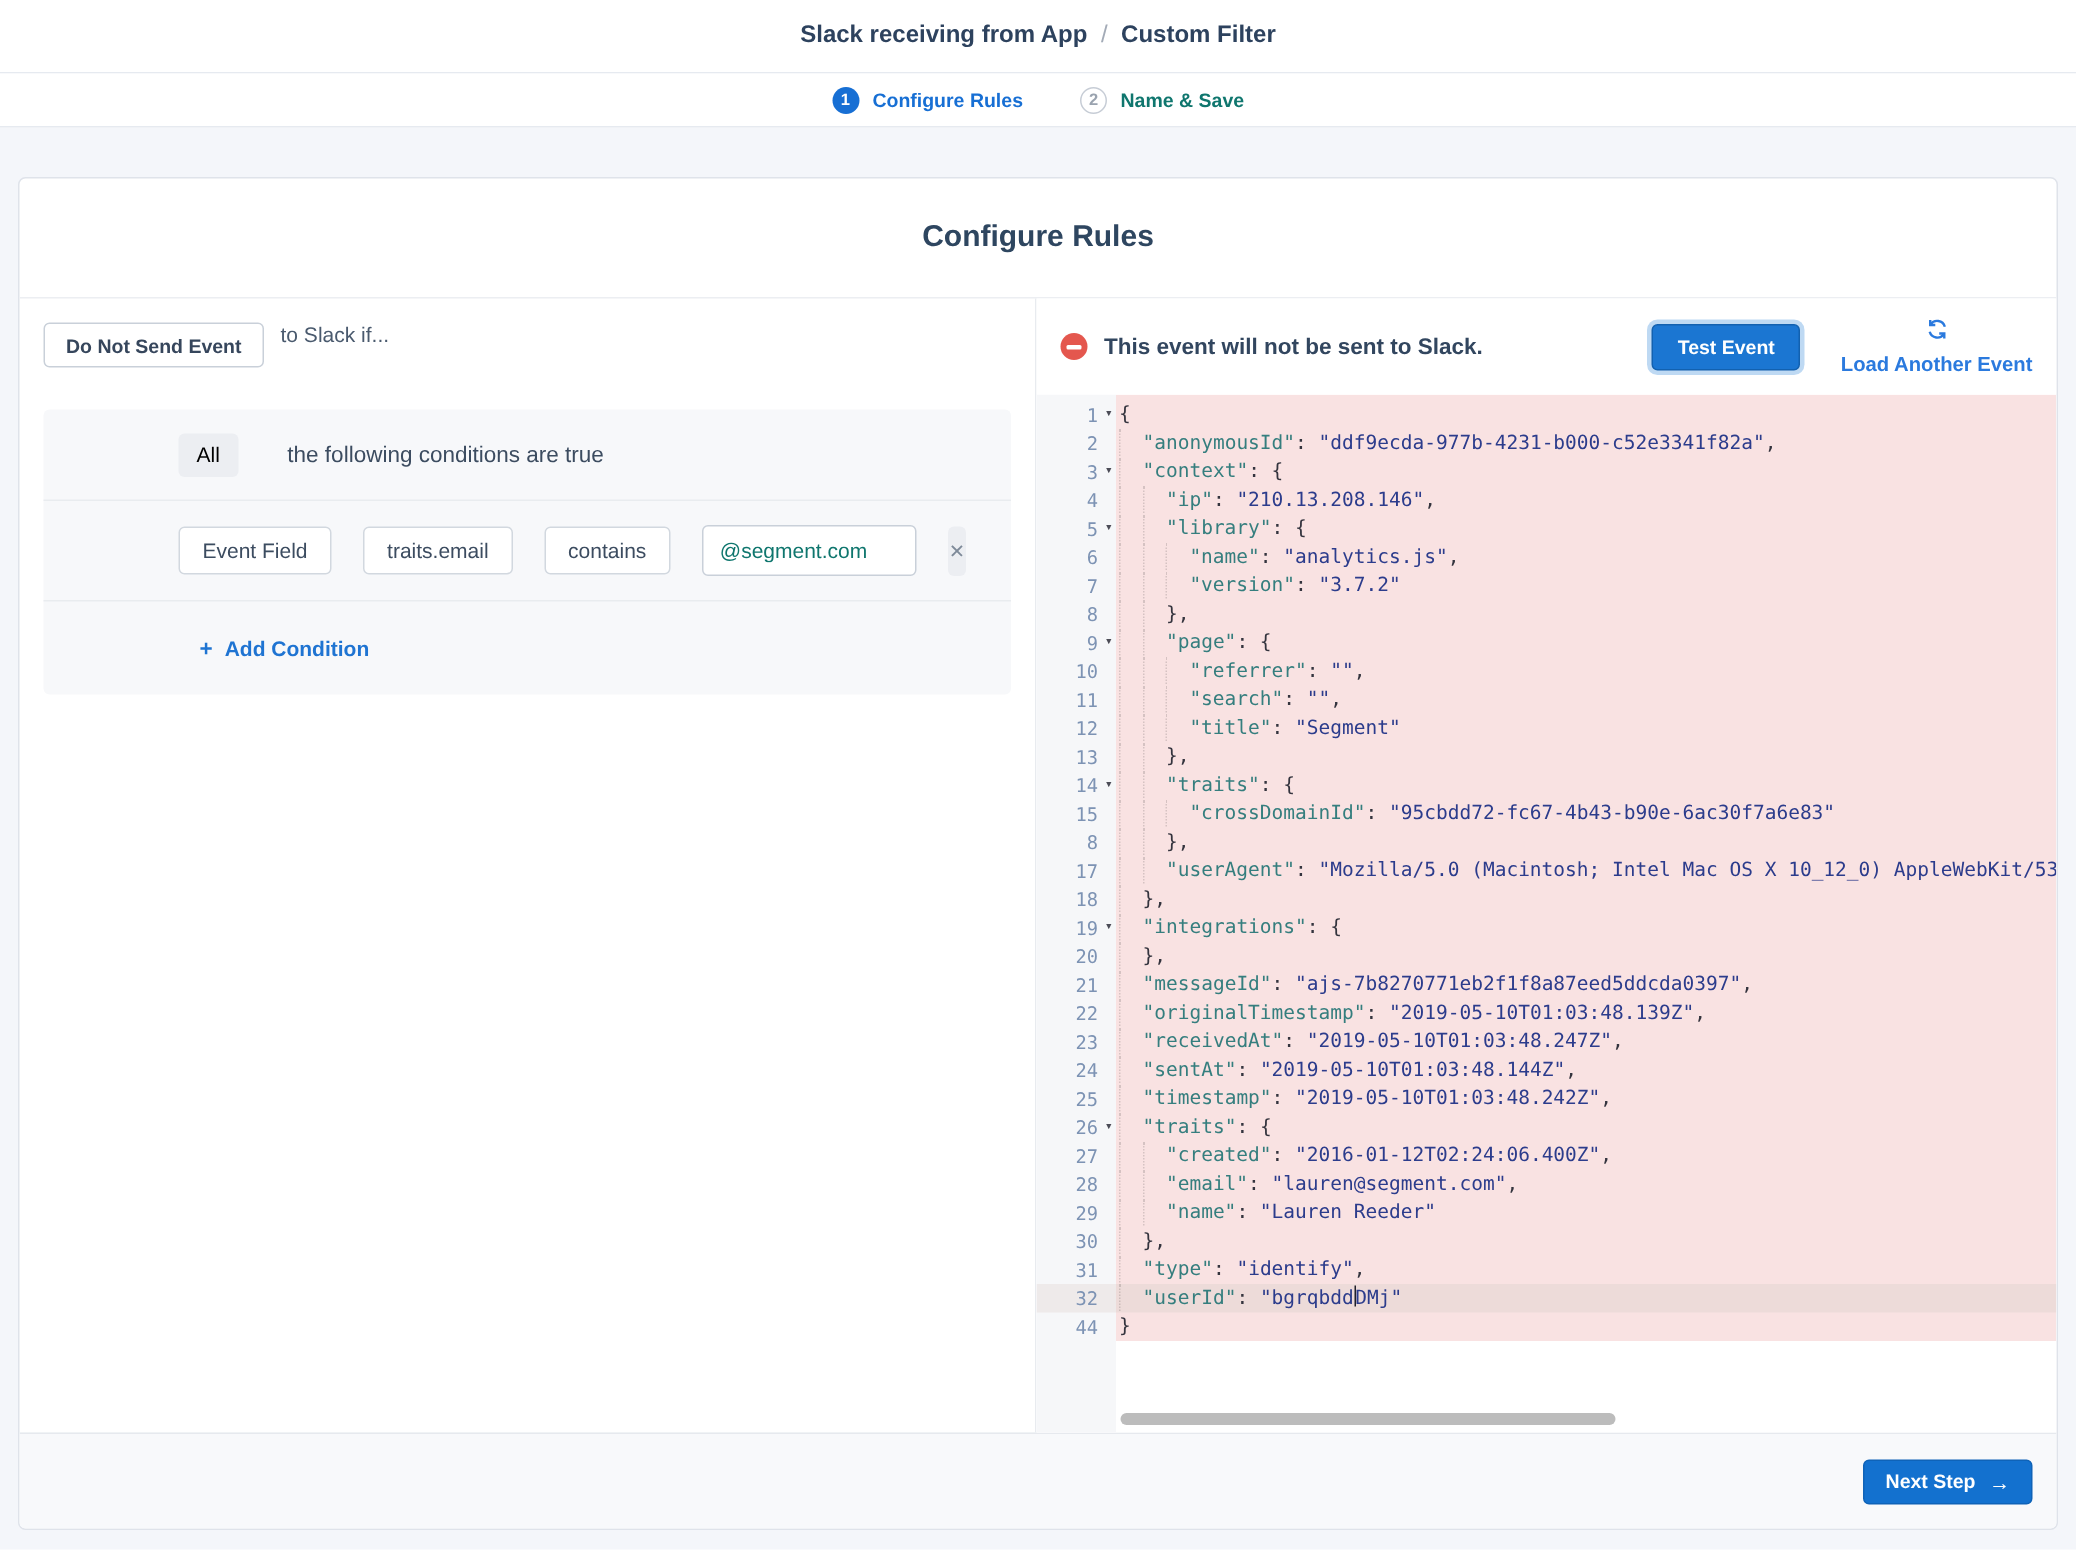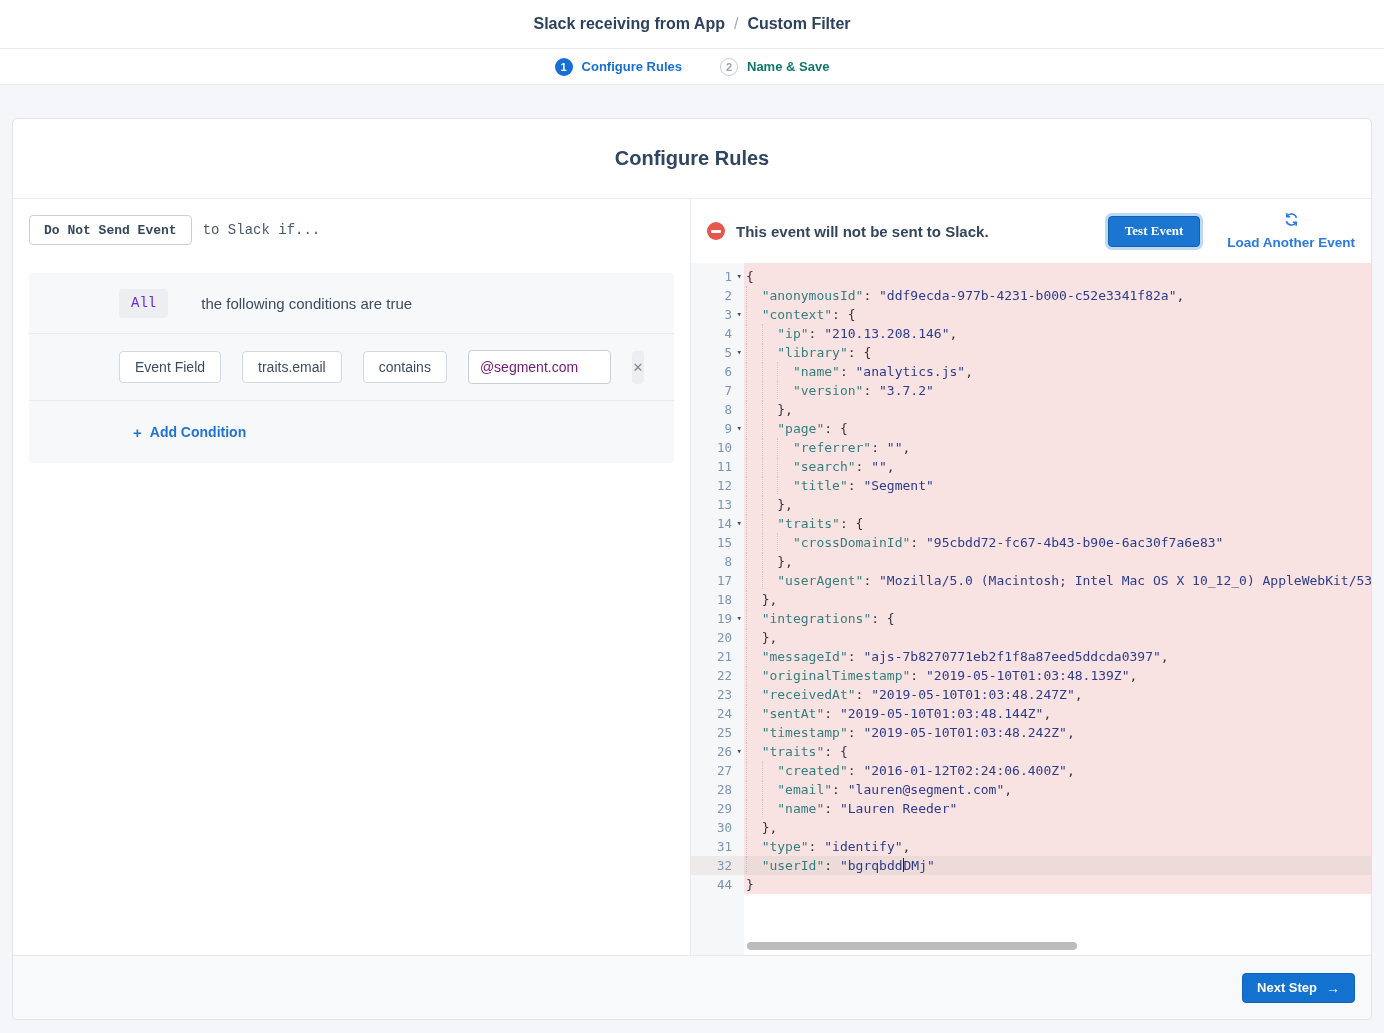--- a/index.html
+++ b/index.html
@@ -25,55 +25,55 @@
 
   
   .card { margin:33px 12px 0; height:902px; background:#fff; border:1px solid #dfe3ea;
     border-radius:5px; display:flex; flex-direction:column; overflow:hidden; }
   .card-title { height:80px; flex:none; display:flex; align-items:center; justify-content:center;
     font-size:20px; font-weight:700; color:#2e4660; border-bottom:1px solid #eceef2; }
   .panels { flex:1; display:flex; min-height:0; }
 
   
   .left-panel { width:678px; flex:none; border-right:1px solid #e8ebef; padding:16px; }
-  .trigger-row { display:flex; align-items:center; gap:11px;font-family:Liberation Mono, monospace; }
+  .trigger-row { display:flex; gap:11px; }
   .btn-outline { background:#fff; border:1px solid #c9d0d9; border-radius:4px; height:30px;
     padding:0 14px; font-size:13px; font-weight:600; color:#36465c;
     display:inline-flex; align-items:center; font-family:inherit; cursor:pointer; }
   .trigger-suffix { font-size:14px; color:#4a5a6e; }
   .group-box { margin-top:28px; background:#f7f8fa; border-radius:4px; }
   .group-row1 { height:61px; display:flex; align-items:center; padding-left:90px; gap:13px;
     border-bottom:1px solid #e9ecef; }
   .match-chip { background:#eceef2; border-radius:4px; height:29px; padding:0 12px;
-    font-size:14px; color:#6d28d9; display:inline-flex; align-items:center; border:none; font-family:Liberation Mono, monospace; }
+    font-size:14px; color:#000000; display:inline-flex; align-items:center; border:none; font-family:Liberation Sans, sans-serif; }
   .group-text { font-size:15px; color:#3c4c60;padding-left:20px; }
   .group-row2 { height:67px; display:flex; align-items:center; gap:21px;
     padding:0 30px 0 90px; border-bottom:1px solid #e9ecef; }
   .chip { background:#fff; border:1px solid #d2d8df; border-radius:4px; height:32px;
     padding:0 15px; font-size:14px; color:#3c4c60; display:inline-flex; align-items:center;
     font-family:inherit; cursor:pointer; white-space:nowrap; }
   .value-input { height:34px; width:143px; border:1px solid #c9d0d9; border-radius:4px;
-    padding:0 11px; font-size:14px; color:#701a75; font-family:inherit; background:#fff; }
+    padding:0 11px; font-size:14px; color:#0f766e; font-family:inherit; background:#fff; }
   .remove-btn { margin-left:auto; width:34px; height:33px; background:#eceef2; border:none;
     border-radius:4px; color:#7e8a99; font-size:13px; cursor:pointer; }
   .group-row3 { height:62px; display:flex; align-items:center; padding-left:104px; }
   .add-condition { display:inline-flex; align-items:center; gap:8px; color:#1f74d2;
     font-size:14px; font-weight:600; background:none; border:none; font-family:inherit; cursor:pointer; }
   .add-condition .plus { font-size:15px; font-weight:700; }
 
   
   .right-panel { flex:1; min-width:0; display:flex; flex-direction:column; }
   .right-header { height:64px; flex:none; display:flex; align-items:center; padding:0 16px; gap:11px; background:#fff; }
   .status-icon { width:18px; height:18px; border-radius:50%; background:#e4574e; position:relative; flex:none; }
   .status-icon::after { content:""; position:absolute; left:4px; top:8px; width:10px; height:2.6px;
     background:#fff; border-radius:1px; }
   .status-msg { font-size:15px; font-weight:700; color:#32465f; }
   .test-btn { margin-left:auto; background:#1b76d2; color:#fff; border:1px solid #1261b0;
     border-radius:4px; height:31px; padding:0 16px; font-size:13px; font-weight:600;
-    font-family:Liberation Serif, serif; cursor:pointer; box-shadow:0 0 0 3px #bed9f3; }
+    font-family:Liberation Sans, sans-serif; cursor:pointer; box-shadow:0 0 0 3px #bed9f3; }
   .load-link { display:inline-flex; align-items:center; gap:8px; margin-left:16px; color:#2b7ade;
     font-size:13.5px; font-weight:700; background:none; border:none; font-family:inherit; cursor:pointer;flex-direction:column; }
 
   
   .editor { flex:1; min-height:0; position:relative; display:flex; background:#fff; overflow:hidden; }
   .gutter { width:53px; flex:none; background:#f6f7f9; padding-top:4px;
     font-family:"DejaVu Sans Mono", monospace; font-size:12.5px; color:#7d93b4; }
   .gutter-row { height:19px; line-height:19px; text-align:right; padding-right:12px; position:relative; }
   .gutter-row.active { background:#eeeaea; }
   .fold { position:absolute; right:2px; top:0; font-size:9px; color:#4c4c57; cursor:pointer; }

